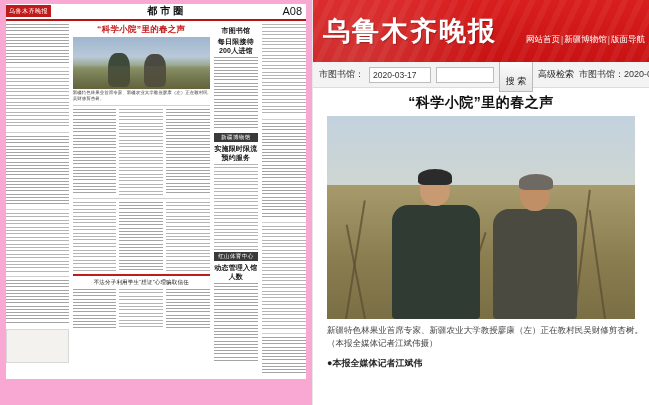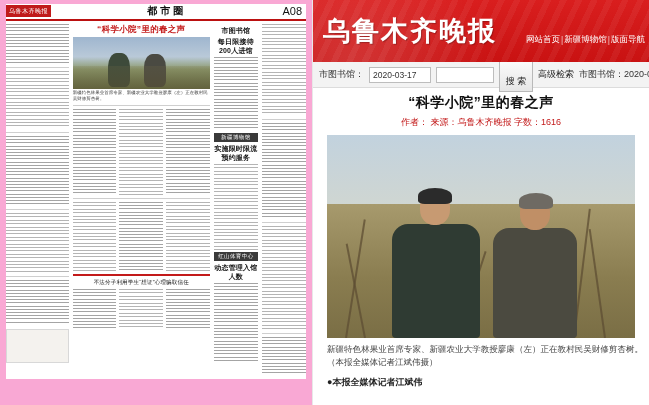--- a/index.html
+++ b/index.html
@@ -455,21 +455,20 @@
       <input class="tb-input" style="width: 58px;">
       <button class="tb-btn">搜 索</button>
       <span class="tb-link">高级检索</span>
       <span class="tb-date">
         <span>市图书馆：</span><span>2020-03-17</span>
       </span>
     </div>
 
 
     <div class="art-title">“科学小院”里的春之声</div>
-    <div class="art-meta">作者： 来源：乌鲁木齐晚报 字数：1616</div>
 
     <div class="art-photo-wrap">
       <div class="art-photo">
         <div class="ap-sky"></div>
         <div class="ap-ground"></div>
 
         <div class="ap-branch" style="left:6%;bottom:0;width:2px;height:120px;transform:rotate(9deg)"></div>
         <div class="ap-branch" style="left:12%;bottom:0;width:2px;height:96px;transform:rotate(-11deg)"></div>
         <div class="ap-branch" style="left:80%;bottom:0;width:2px;height:130px;transform:rotate(7deg)"></div>
         <div class="ap-branch" style="left:90%;bottom:0;width:2px;height:110px;transform:rotate(-8deg)"></div>

